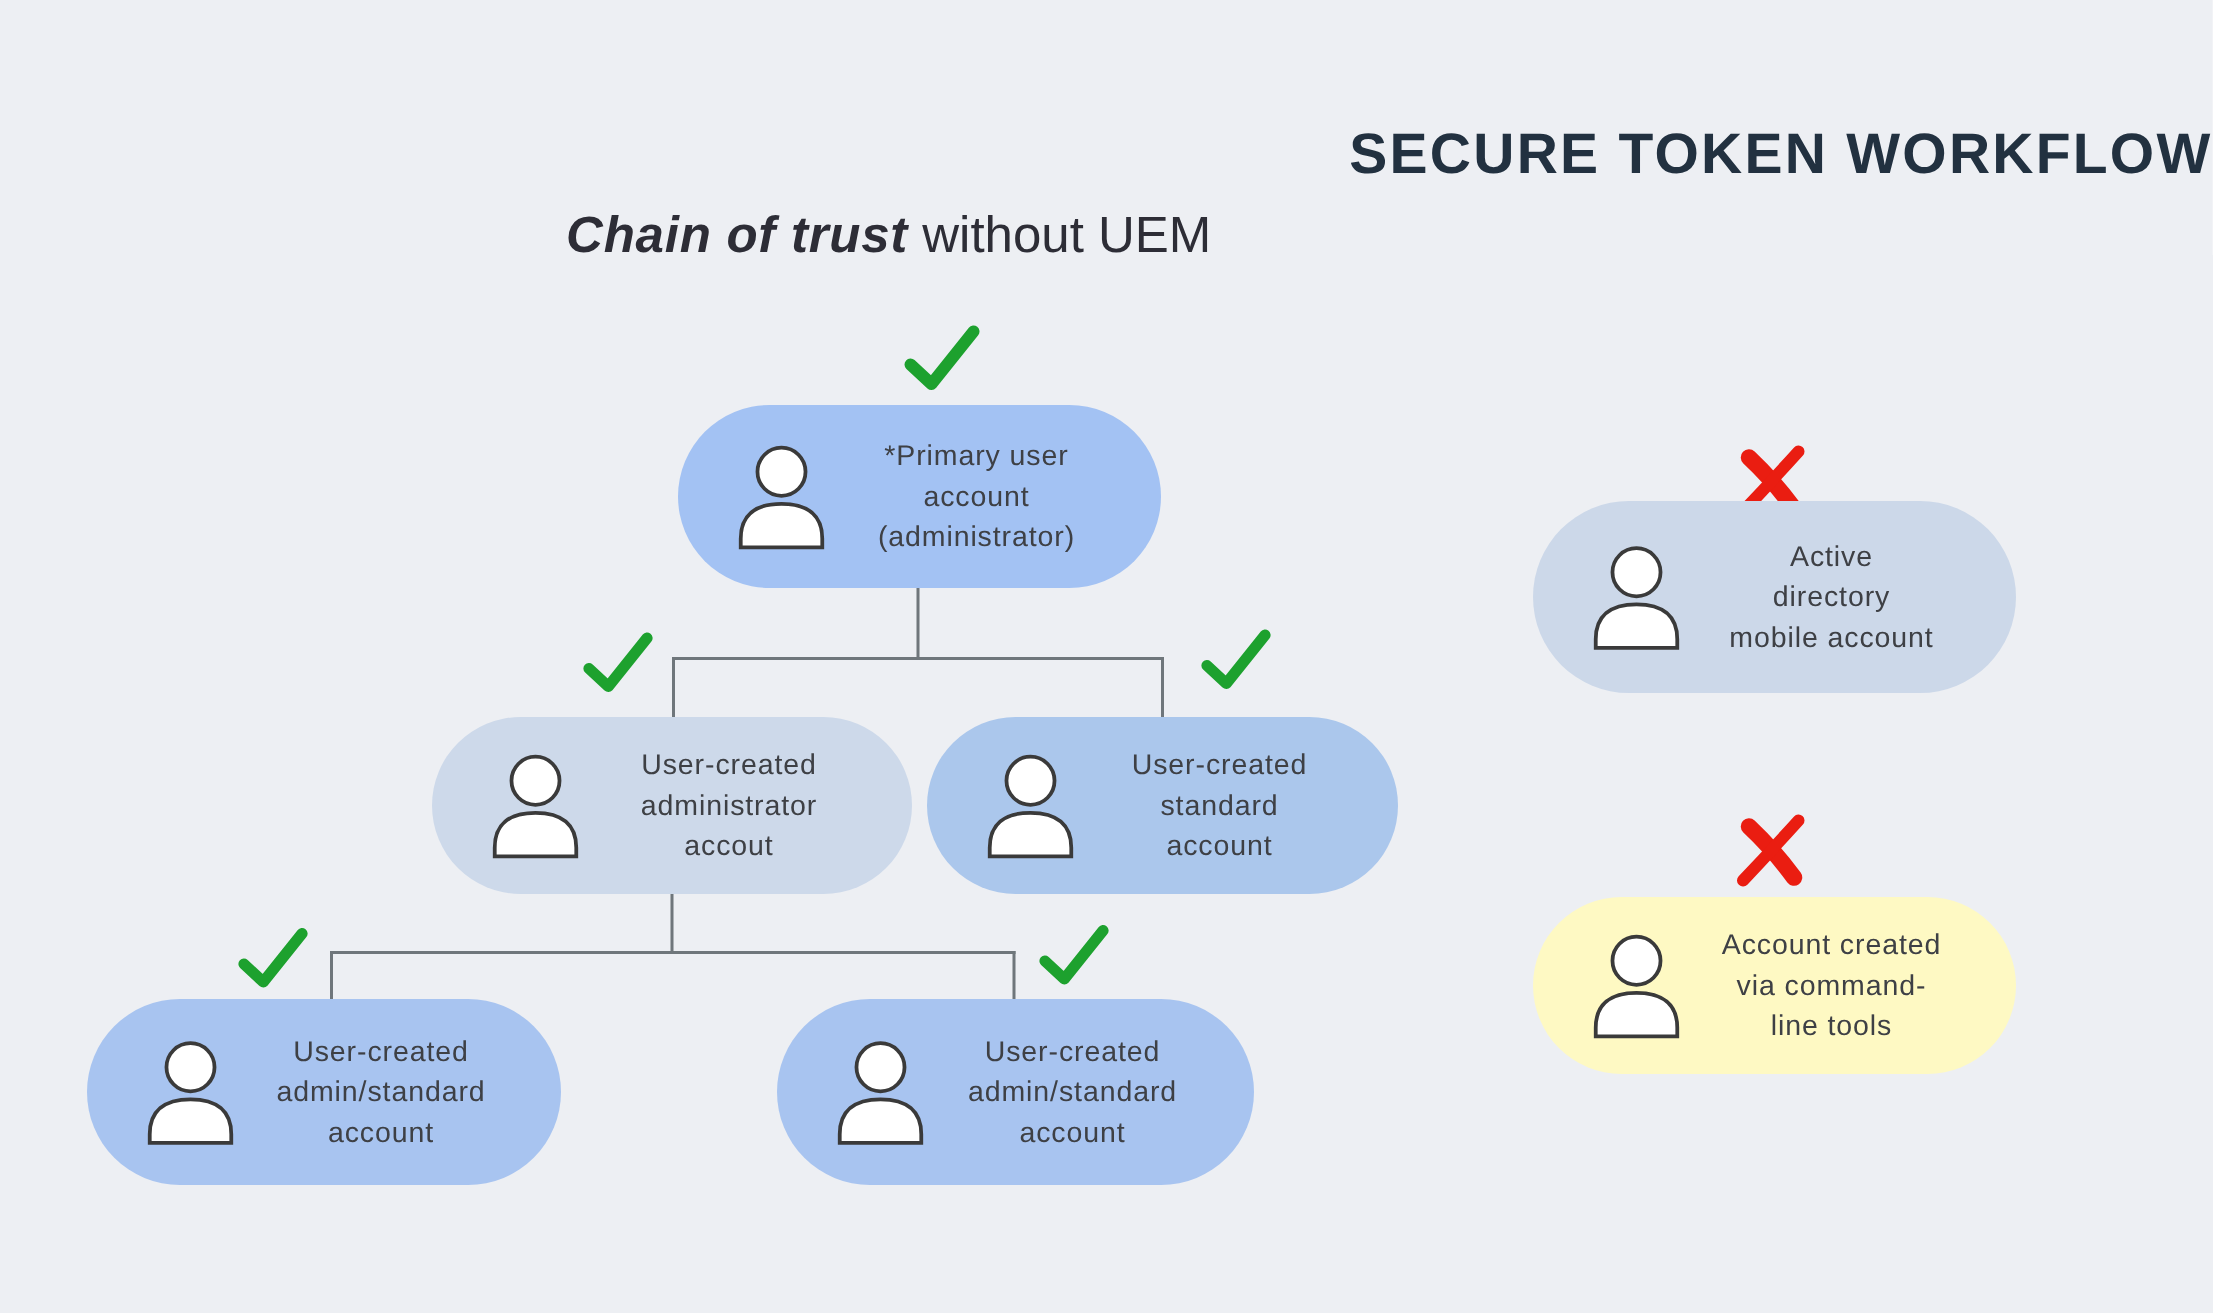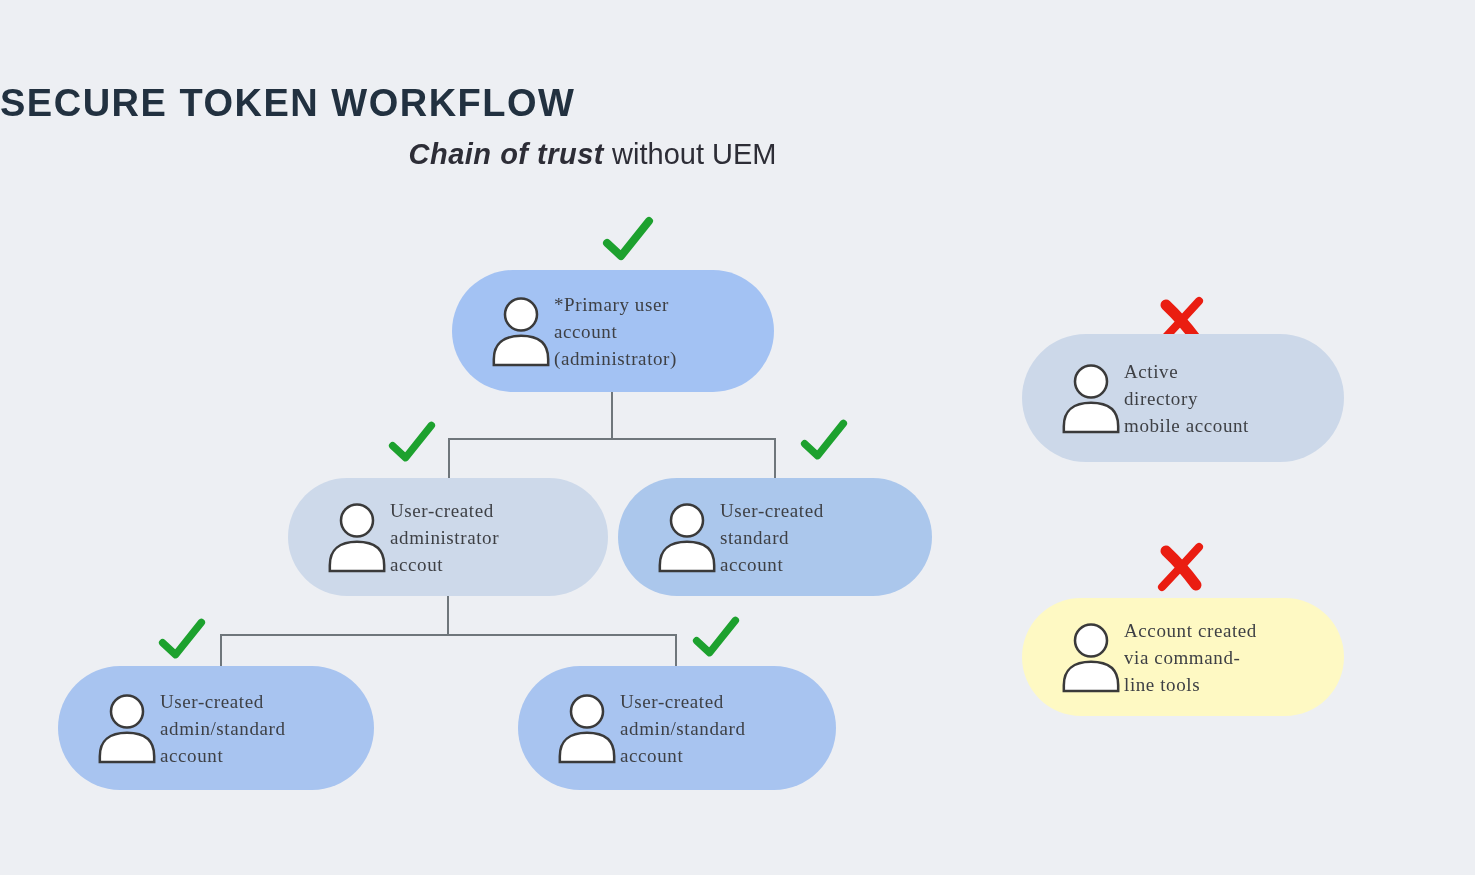--- a/index.html
+++ b/index.html
@@ -9,52 +9,52 @@
     position: relative;
     width: 1475px;
     height: 875px;
     background: #edeff3;
     overflow: hidden;
   }
 
   .title {
     position: absolute;
     top: 82px; left: 0; width: 1475px;
-    text-align: left;
+    text-align: right;
     font-size: 38px;
     font-weight: 700;
     letter-spacing: 1.5px;
     color: #223140;
   }
 
   .subtitle {
     position: absolute;
     top: 138px; left: 0; width: 1185px;
     text-align: center;
-    font-size: 29px;
+    font-size: 34px;
     color: #2d2d36;
   }
   .subtitle .em { font-style: italic; font-weight: 600; letter-spacing: 0.5px; }
 
   .pill {
     position: absolute;
     display: flex;
     align-items: center;
     border-radius: 70px;
   }
   .pill .icon-wrap { flex: 0 0 auto; margin-left: 36px; line-height: 0; }
   .pill .pill-label {
     flex: 1 1 auto;
+    text-align: center;
     white-space: pre-line;
     font-size: 19px;
     line-height: 27px;
     letter-spacing: 0.6px;
     color: #3e4045;
     margin-right: 26px;
-    font-family: Liberation Serif, serif;
   }
 
   .pill-primary  { left: 452px;  top: 270px; width: 322px; height: 122px; background: #a3c2f3; }
   .pill-admin    { left: 288px;  top: 478px; width: 320px; height: 118px; background: #cdd9ea; }
   .pill-standard { left: 618px;  top: 478px; width: 314px; height: 118px; background: #abc7ec; }
   .pill-l3-left  { left: 58px;   top: 666px; width: 316px; height: 124px; background: #a8c4f0; }
   .pill-l3-right { left: 518px;  top: 666px; width: 318px; height: 124px; background: #a8c4f0; }
   .pill-ad       { left: 1022px; top: 334px; width: 322px; height: 128px; background: #ccd8e9; }
   .pill-cli      { left: 1022px; top: 598px; width: 322px; height: 118px; background: #fef9c3; }
 

